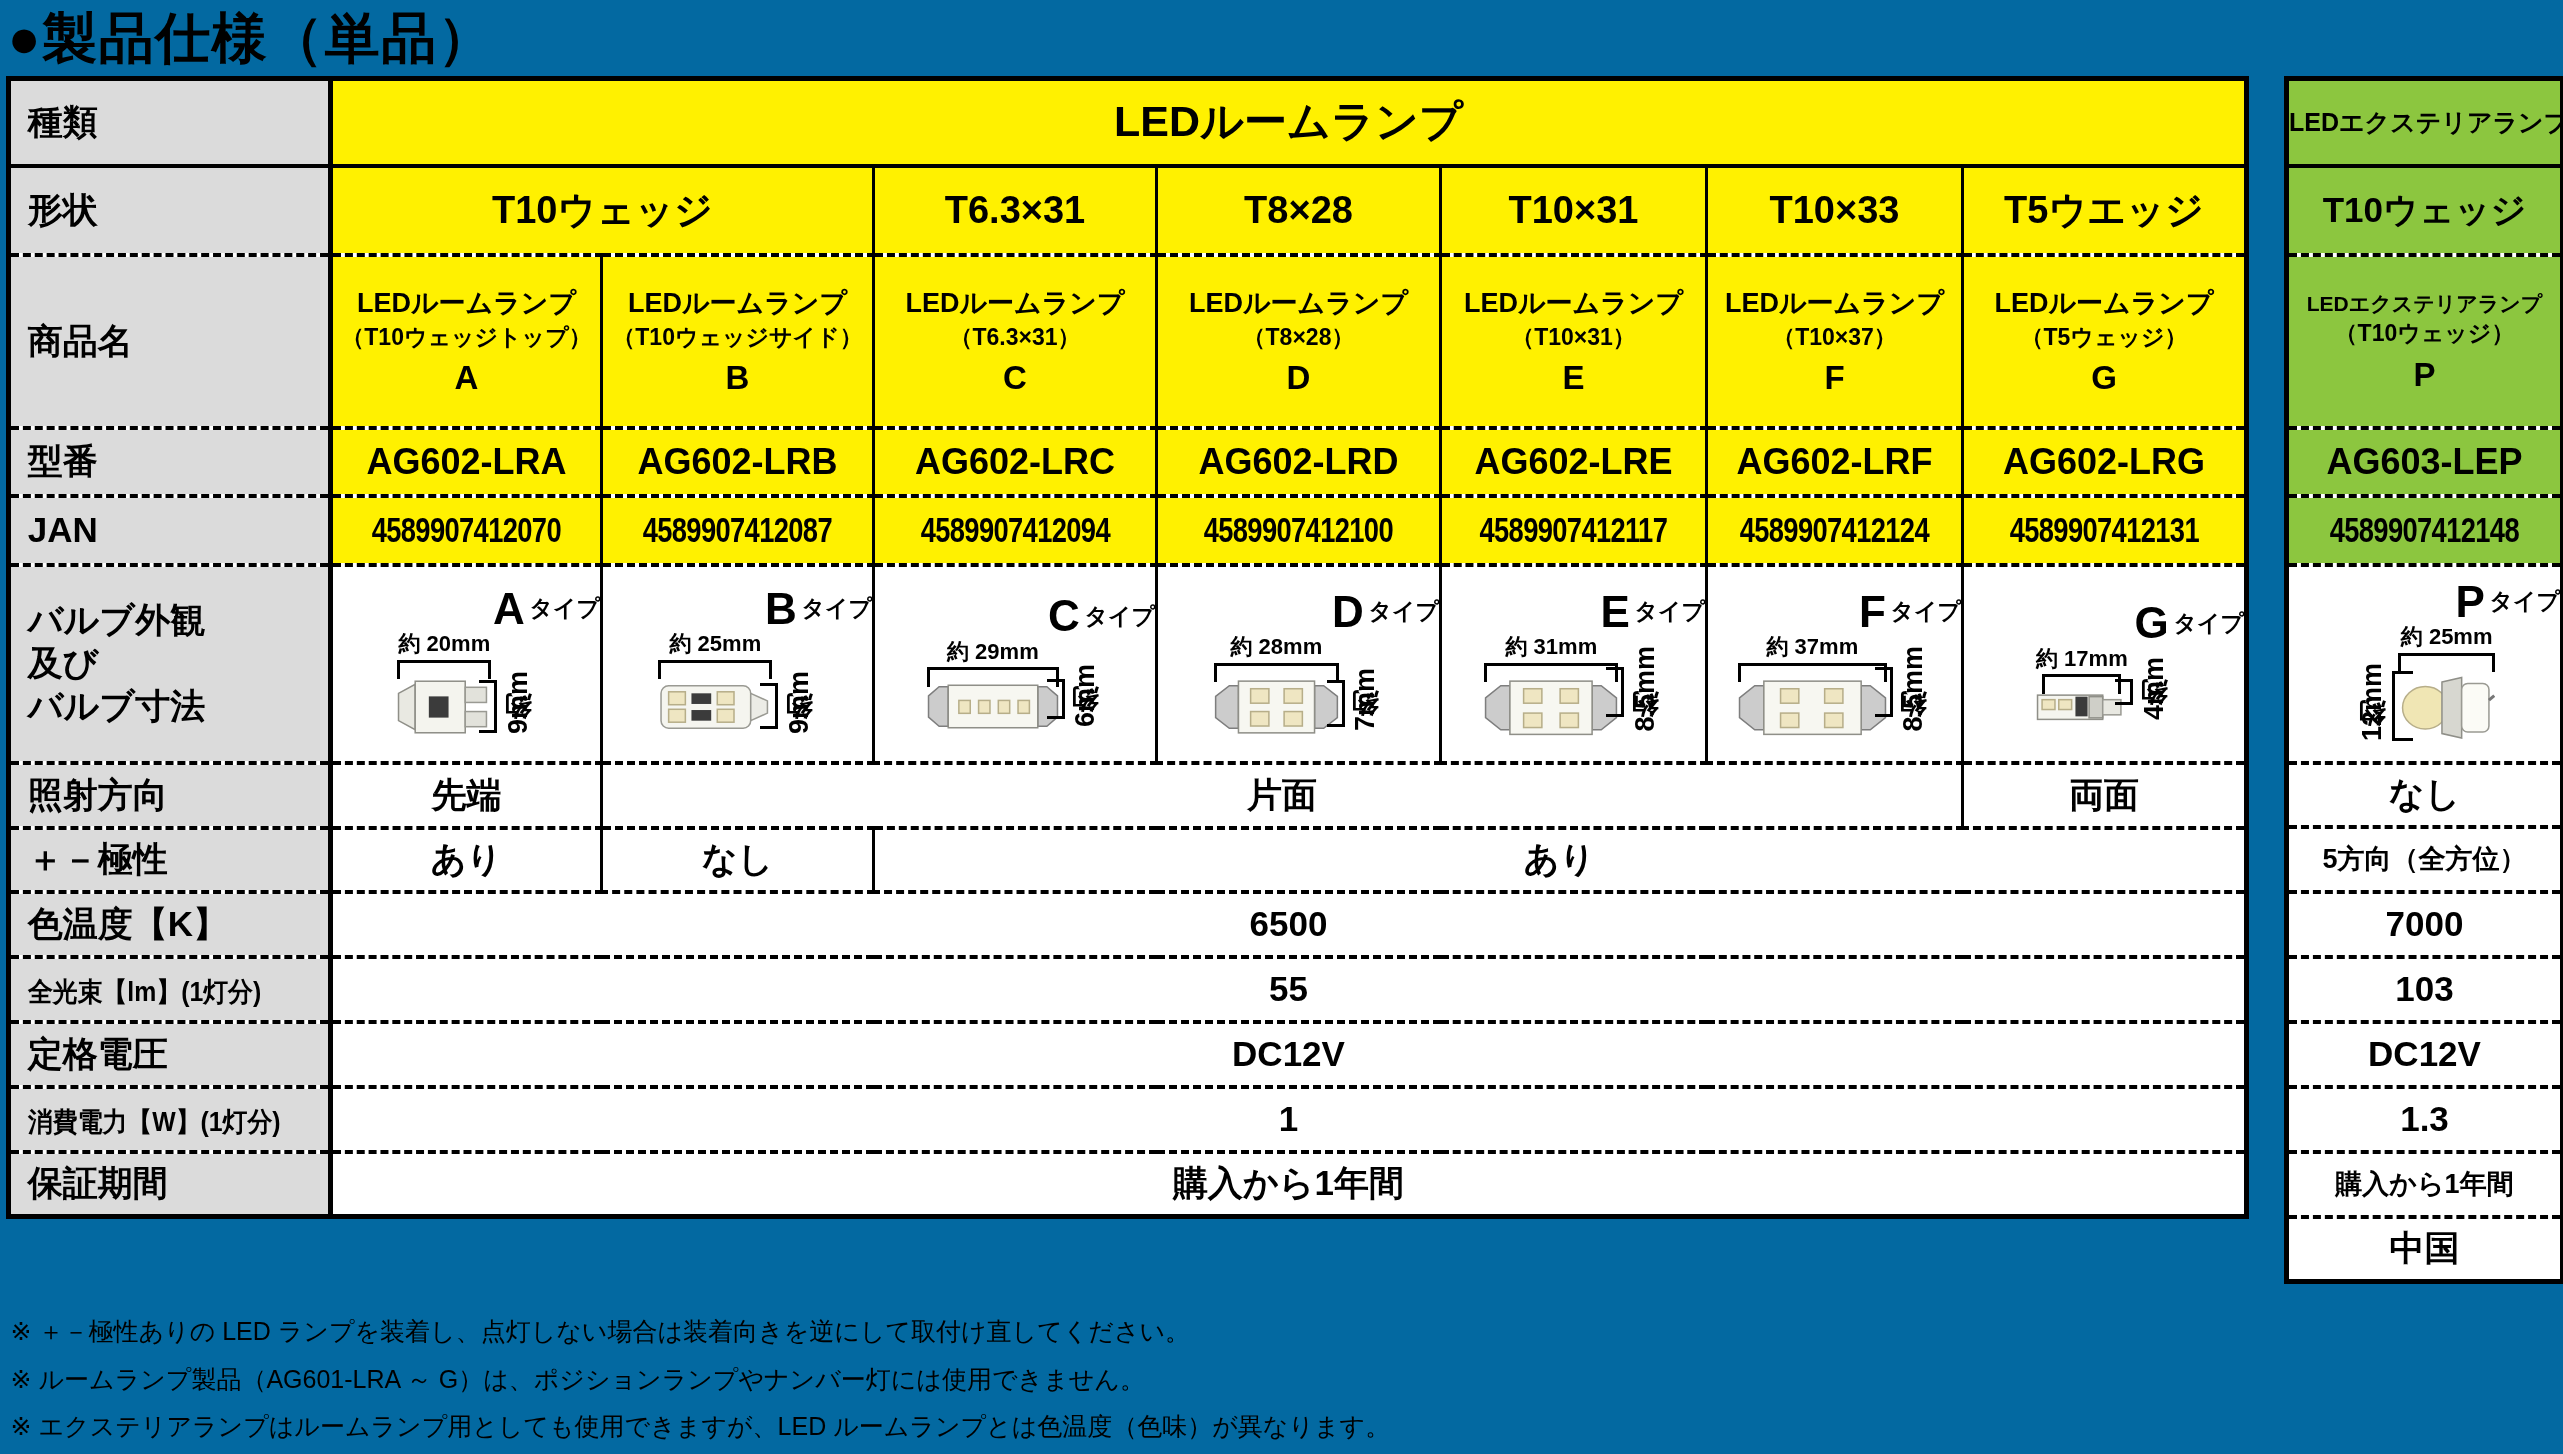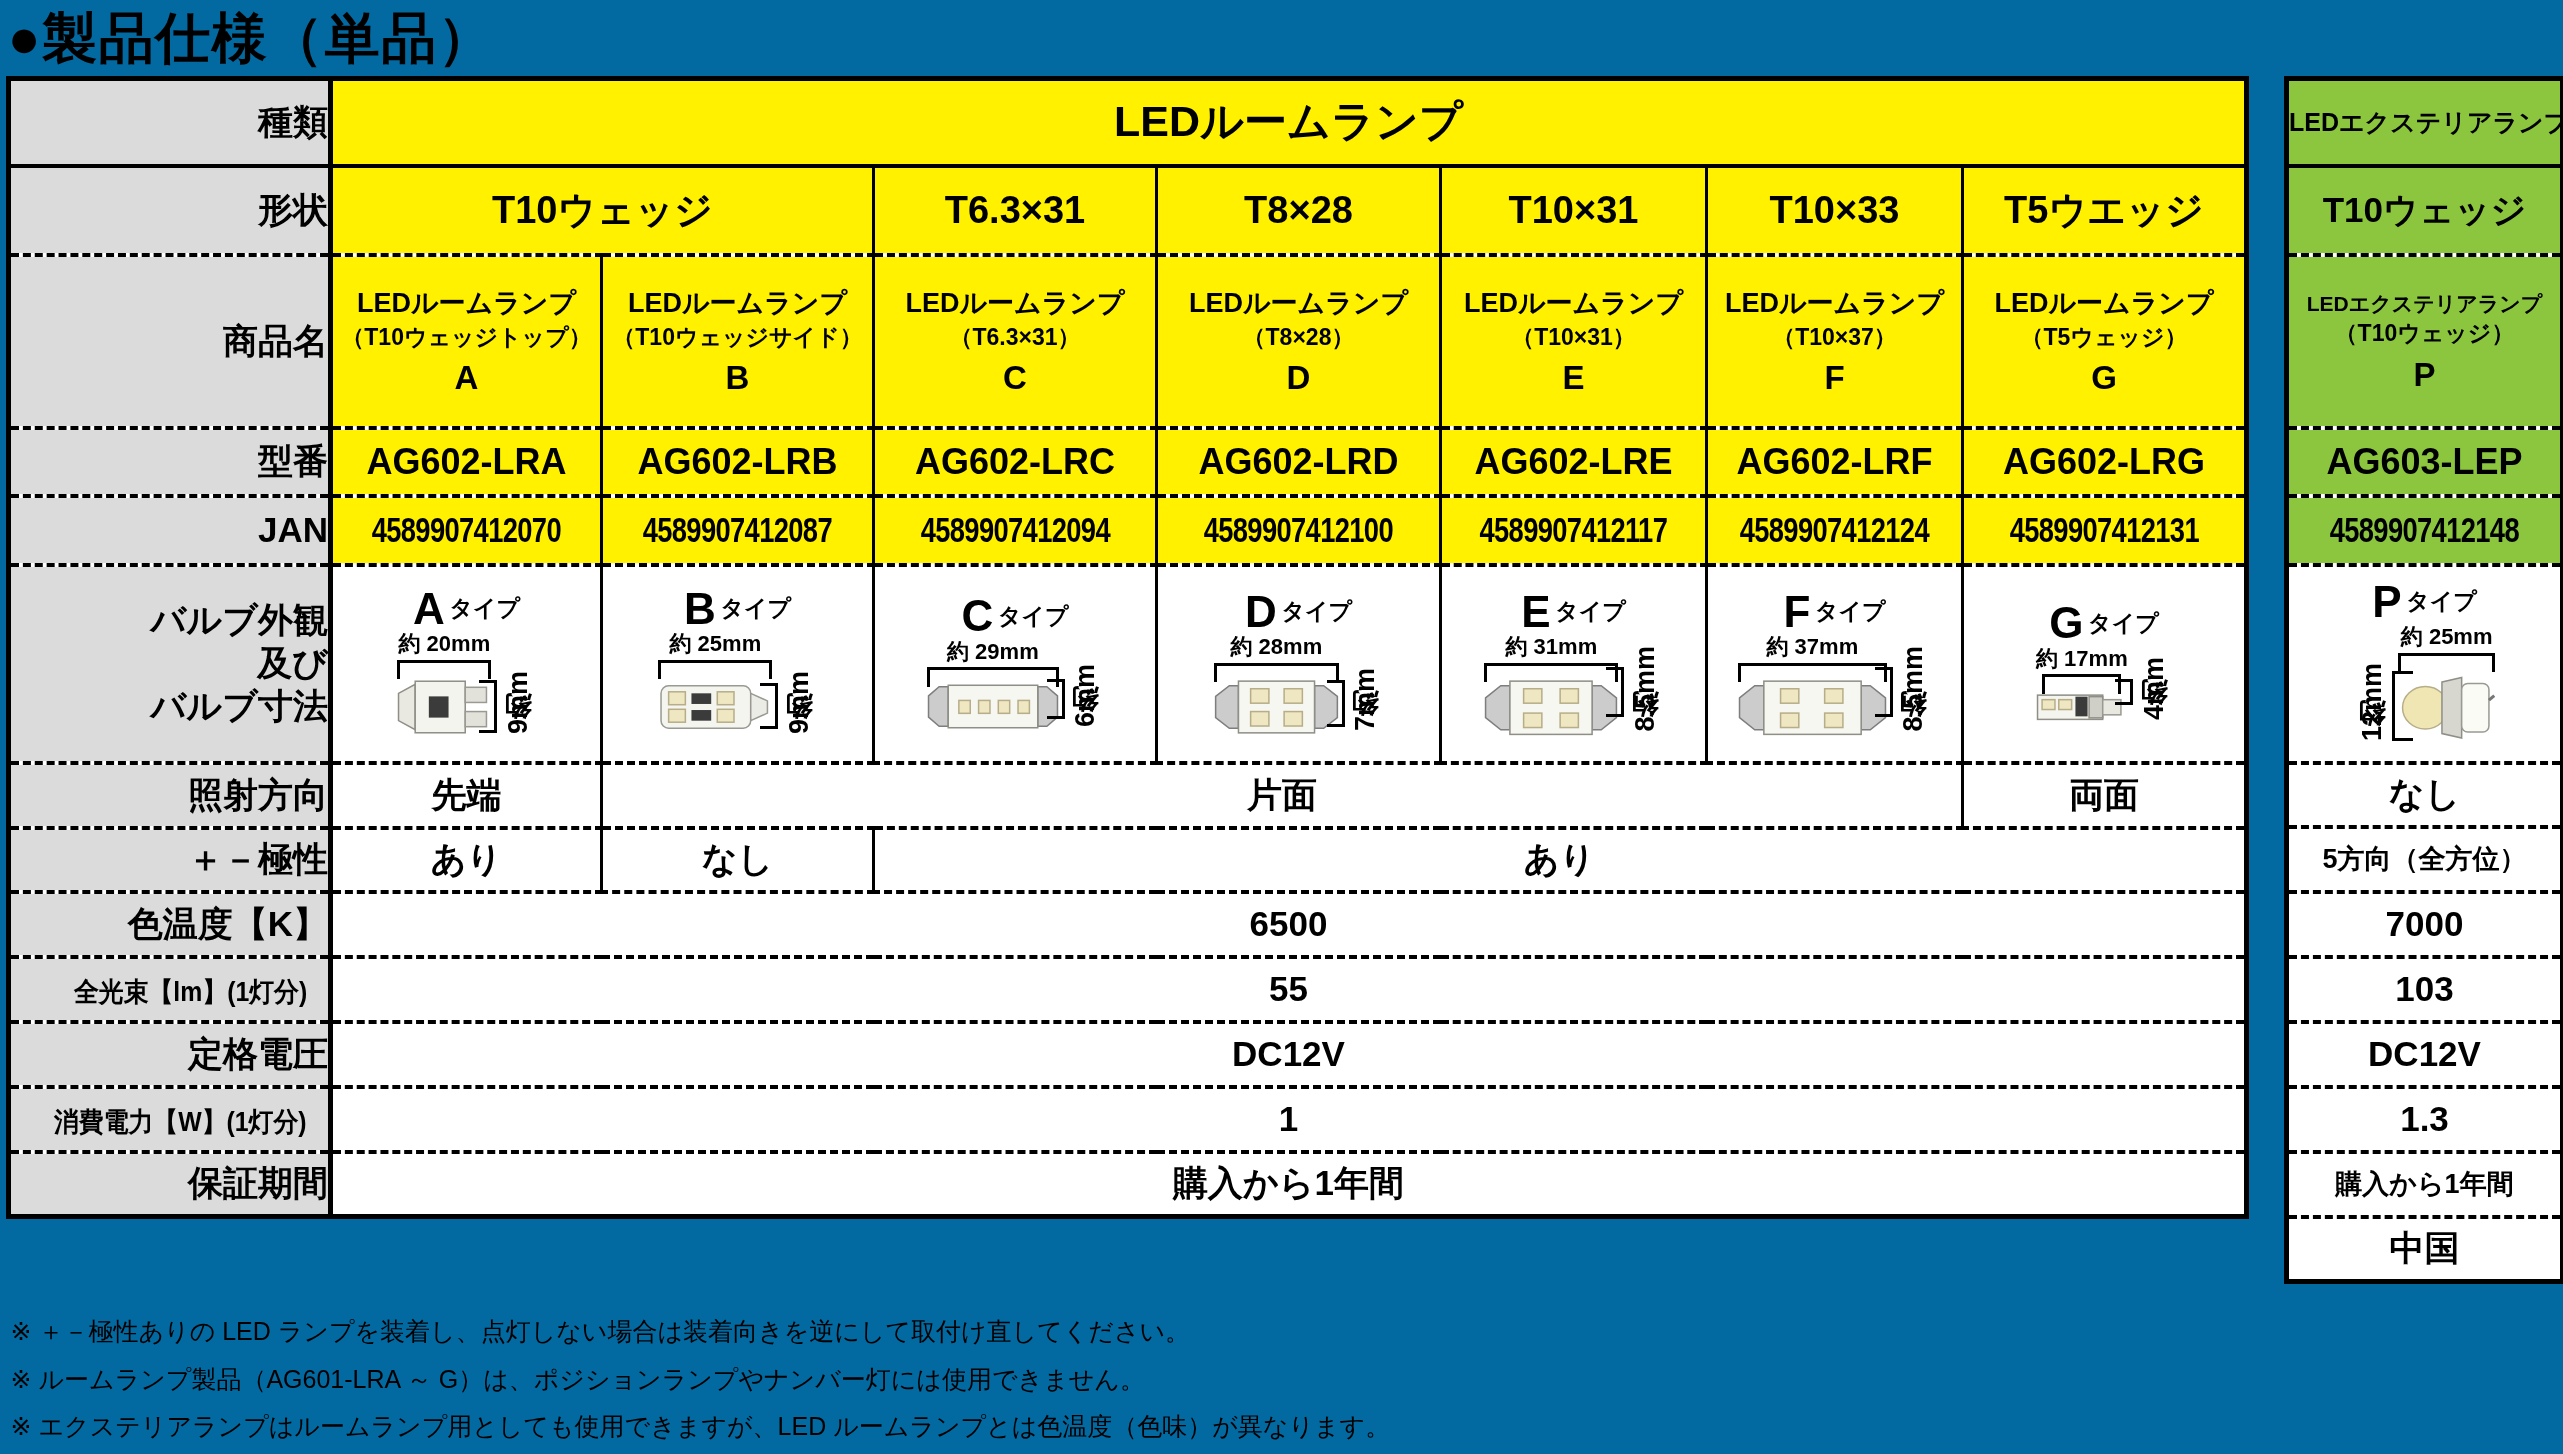--- a/index.html
+++ b/index.html
@@ -3,21 +3,21 @@
 <meta charset="utf-8">
 <style>
   html,body{margin:0;padding:0;background:#fff;}
   #page{position:relative;width:2563px;height:1455px;background:#0369a1;overflow:hidden;
         font-family:"Liberation Sans","DejaVu Sans",sans-serif;color:#000;}
   #title{position:absolute;left:7.6px;top:1.5px;font-size:55px;font-weight:800;letter-spacing:1.5px;}
 
   table.spec{position:absolute;border-collapse:collapse;table-layout:fixed;
              border:5.3px solid #000;background:#fff;}
   td{padding:0;text-align:center;vertical-align:middle;overflow:hidden;font-weight:600;}
-  td.lbl{background:#dbdbdb;text-align:right;padding-left:16.7px;font-weight:700;
+  td.lbl{background:#dbdbdb;text-align:left;padding-left:16.7px;font-weight:700;
          border-right:5.3px solid #000;font-size:35px;line-height:1.22;}
   td.lbl .small-lbl{font-size:27px;display:inline-block;transform:scaleX(.92);transform-origin:left center;white-space:nowrap;}
   tr.rsolid>td{border-top:4.6px solid #000;}
   tr.rdash>td{border-top:4.6px dashed #000;}
   td.bl{border-left:3px solid #000;}
   td.yellow{background:#fff100;}
   td.green{background:#8cc63f;}
 
   .kind{font-size:43px;}
   .kind-ext{font-size:25px;white-space:nowrap;}
@@ -26,21 +26,21 @@
   .pname1{font-size:27px;line-height:1.35;white-space:nowrap;}
   .pname1-ext{font-size:21px;line-height:1.4;white-space:nowrap;}
   .pname2{font-size:23px;line-height:1.35;white-space:nowrap;}
   .pletter{font-size:33px;margin-top:7.6px;line-height:1.1;}
   .model{font-size:36px;white-space:nowrap;}
   .jan{display:inline-block;font-size:35px;transform:scaleX(.78);transform-origin:center;
        letter-spacing:-0.8px;white-space:nowrap;}
   .val{font-size:35px;white-space:nowrap;}
   .val-sm{font-size:27px;white-space:nowrap;}
 
-  .typ{margin-top:4.6px;line-height:1;}
+  .typ{margin-top:4.6px;line-height:1;text-align:right;}
   .typ .tl{font-size:44px;font-weight:800;}
   .typ .ts{font-size:23px;font-weight:800;position:relative;top:-7.6px;margin-left:4.6px;}
 
   .diag{display:flex;justify-content:center;align-items:flex-end;gap:3px;margin-top:1.5px;}
   .dcol{display:flex;flex-direction:column;align-items:center;}
   .hdim{display:flex;flex-direction:column;align-items:center;margin-bottom:6px;}
   .hlabel{font-size:22px;font-weight:600;line-height:1.1;white-space:nowrap;}
   .hline{border-top:3px solid #000;position:relative;height:0;width:100%;margin-top:3px;}
   .hline::before,.hline::after{content:"";position:absolute;top:-1.5px;width:3px;height:18px;background:#000;}
   .hline::before{left:0;}

